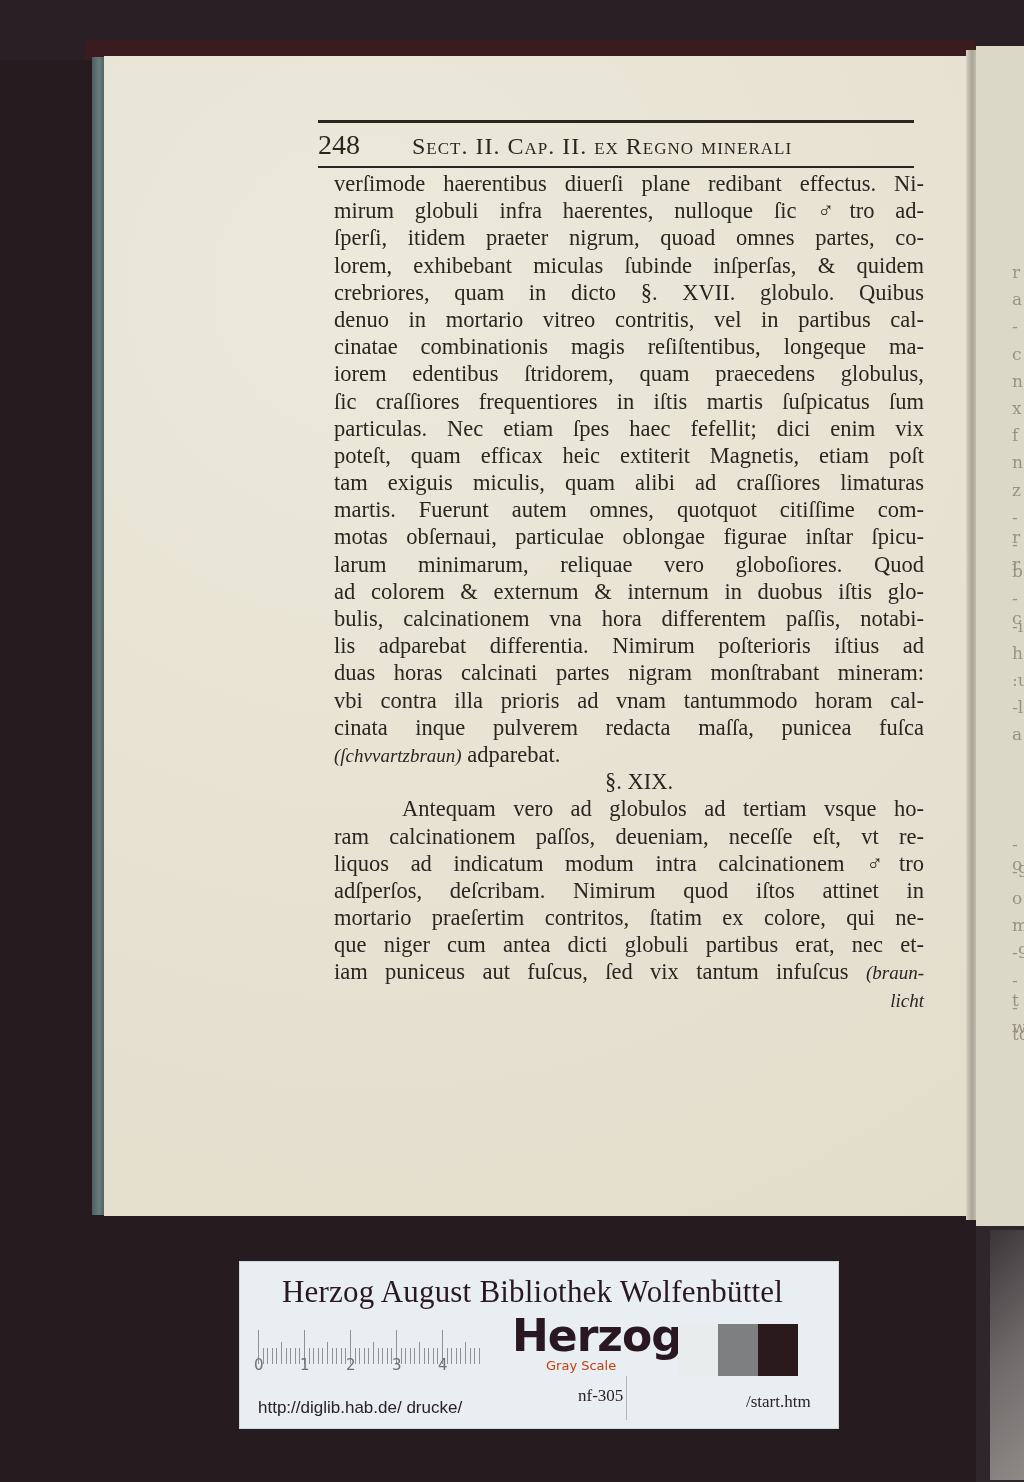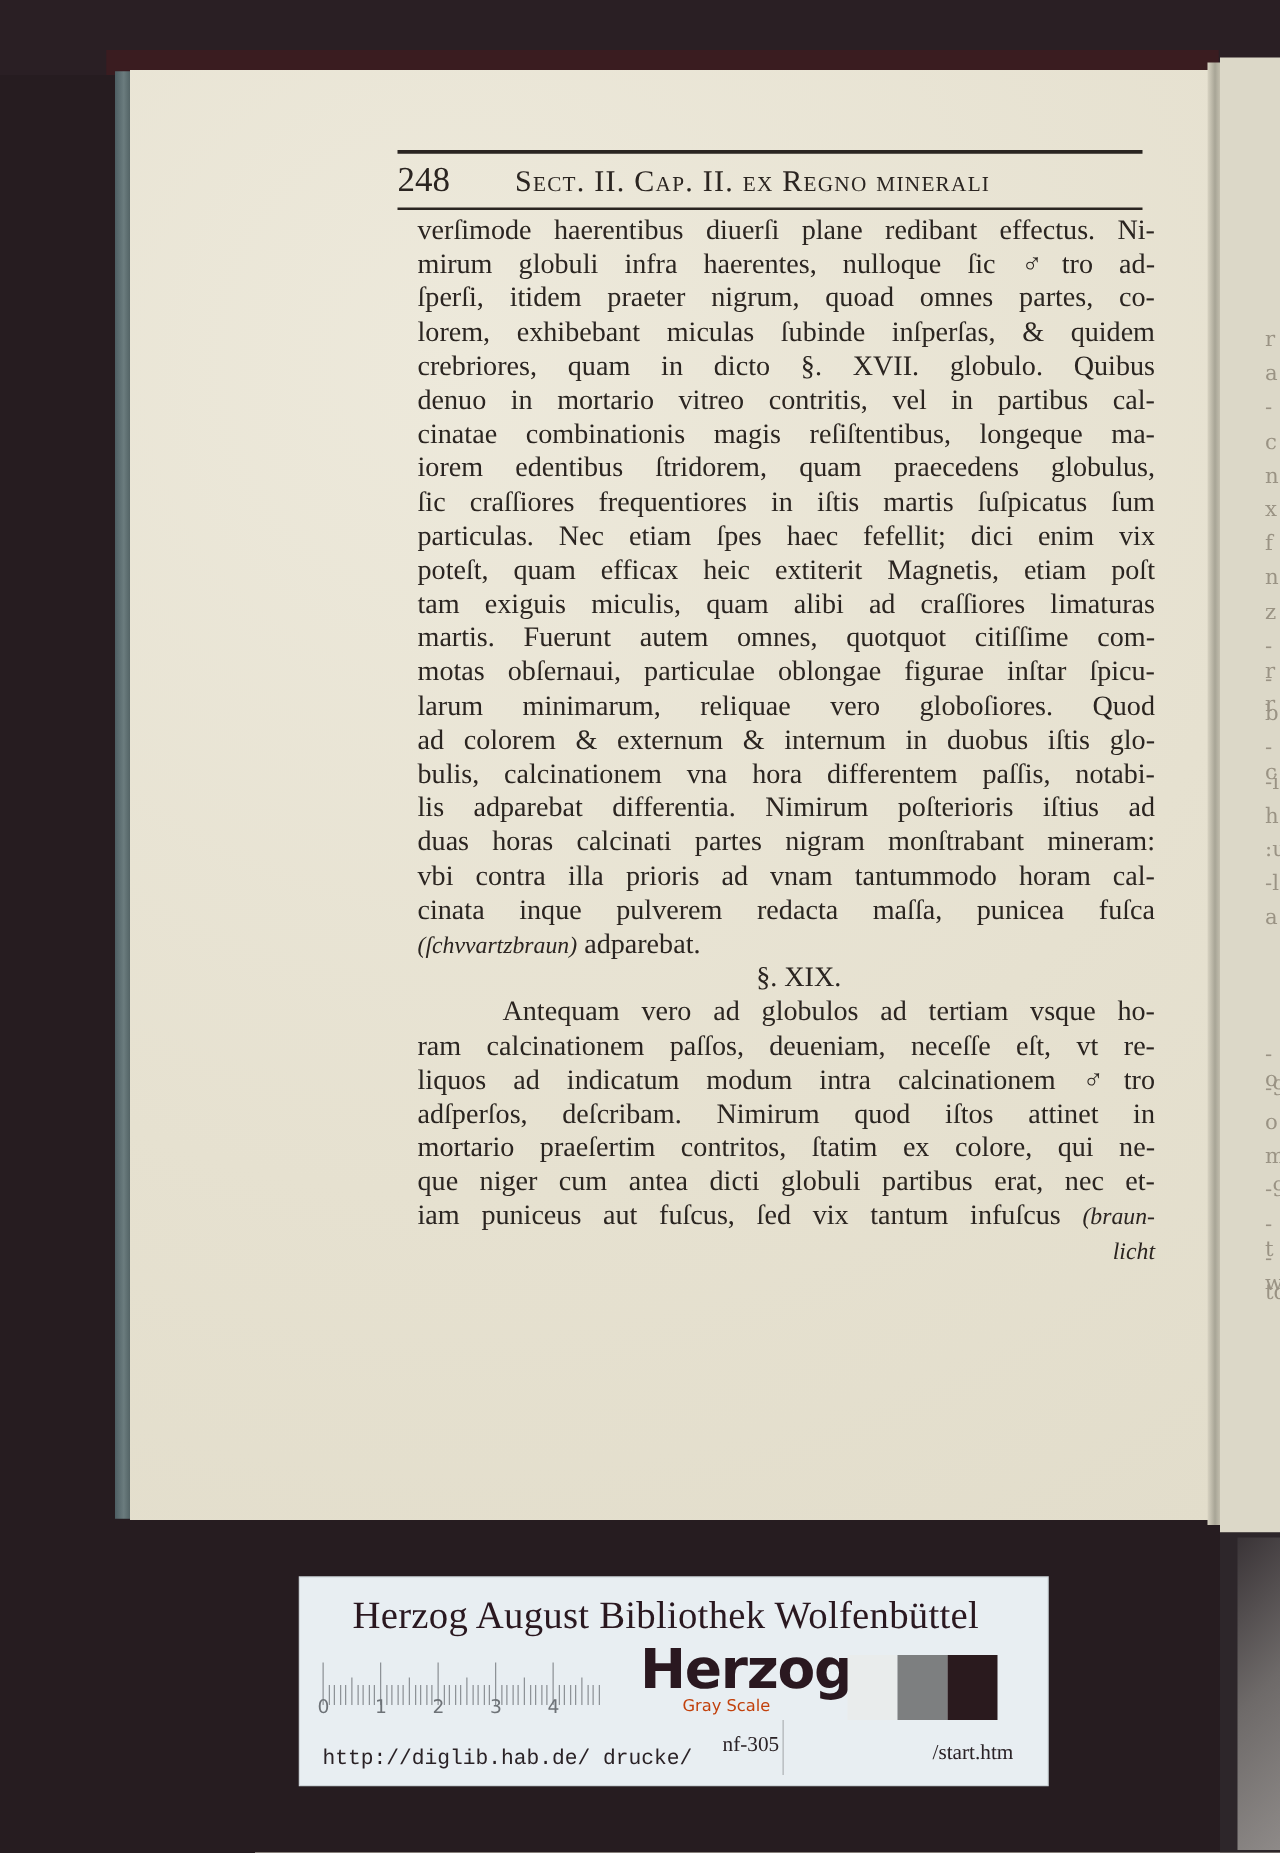--- a/index.html
+++ b/index.html
@@ -68,21 +68,21 @@
   }
   .ruler { position: absolute; left: 18px; top: 62px; width: 225px; height: 40px; }
   .tick { position: absolute; bottom: 0; width: 1px; background: #8d9297; }
   .ruler-nums { position: absolute; left: 14px; top: 94px; width: 240px; height: 22px;
     font-family: "DejaVu Sans", sans-serif; font-size: 15px; color: #6d7277; }
   .ruler-num { position: absolute; top: 0; }
   .kodak { position: absolute; left: 272px; top: 48px; font-family: "DejaVu Sans", sans-serif; font-weight: bold; font-size: 44px; color: #2a1820; letter-spacing: -1px; }
   .gray-scale-label { position: absolute; left: 306px; top: 96px; font-family: "DejaVu Sans", sans-serif; font-size: 13px; color: #c2410c; }
   .swatches { position: absolute; left: 438px; top: 62px; height: 52px; display: flex; }
   .swatch { width: 40px; height: 52px; }
-  .url-left { position: absolute; left: 18px; top: 136px; font-family: Liberation Mono, monospace; font-size: 17px; color: #2a2226; }
+  .url-left { position: absolute; left: 18px; top: 136px; font-family: Liberation Sans, sans-serif; font-size: 17px; color: #2a2226; }
   .call-number { position: absolute; left: 338px; top: 124px; font-family: "Liberation Serif", serif; font-size: 17px; color: #2a2226; }
   .call-divider { position: absolute; left: 386px; top: 114px; width: 1px; height: 44px; background: #aeb3b6; }
   .url-right { position: absolute; left: 506px; top: 130px; font-family: "Liberation Serif", serif; font-size: 17px; color: #2a2226; }
 </style>
 </head>
 <body>
 
 <div class="bg-top"></div>
 <div class="bg-band"></div>
 <div class="page-edge"></div>

